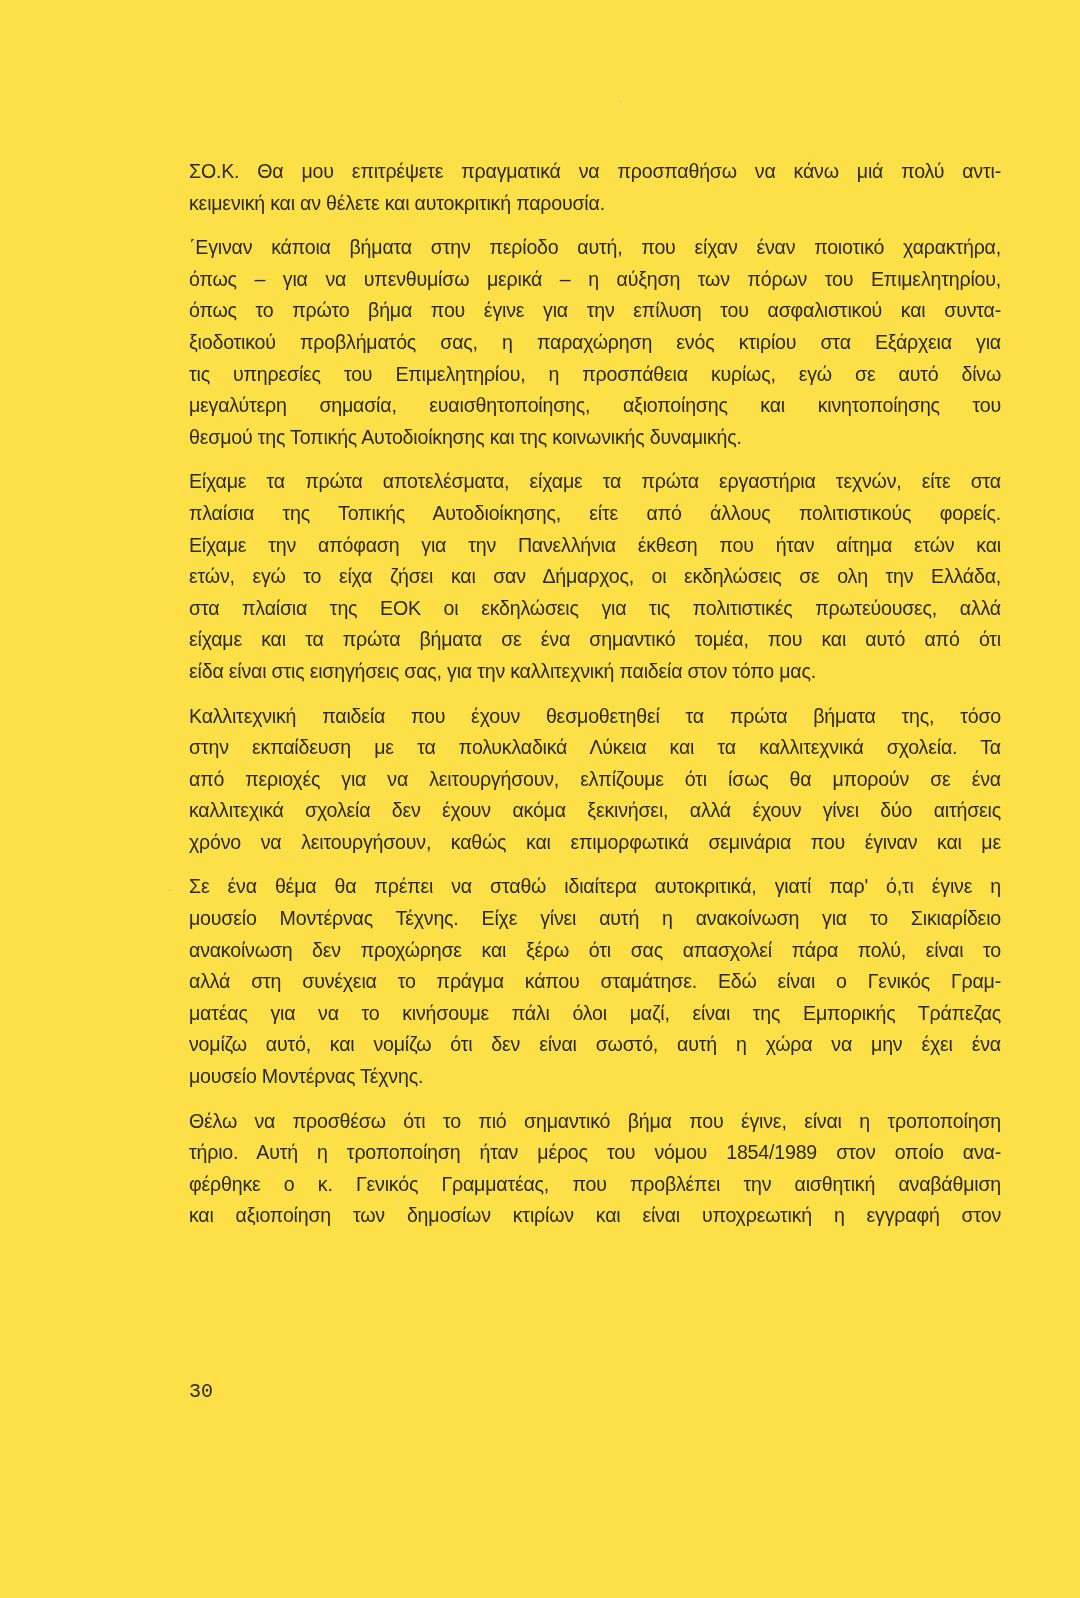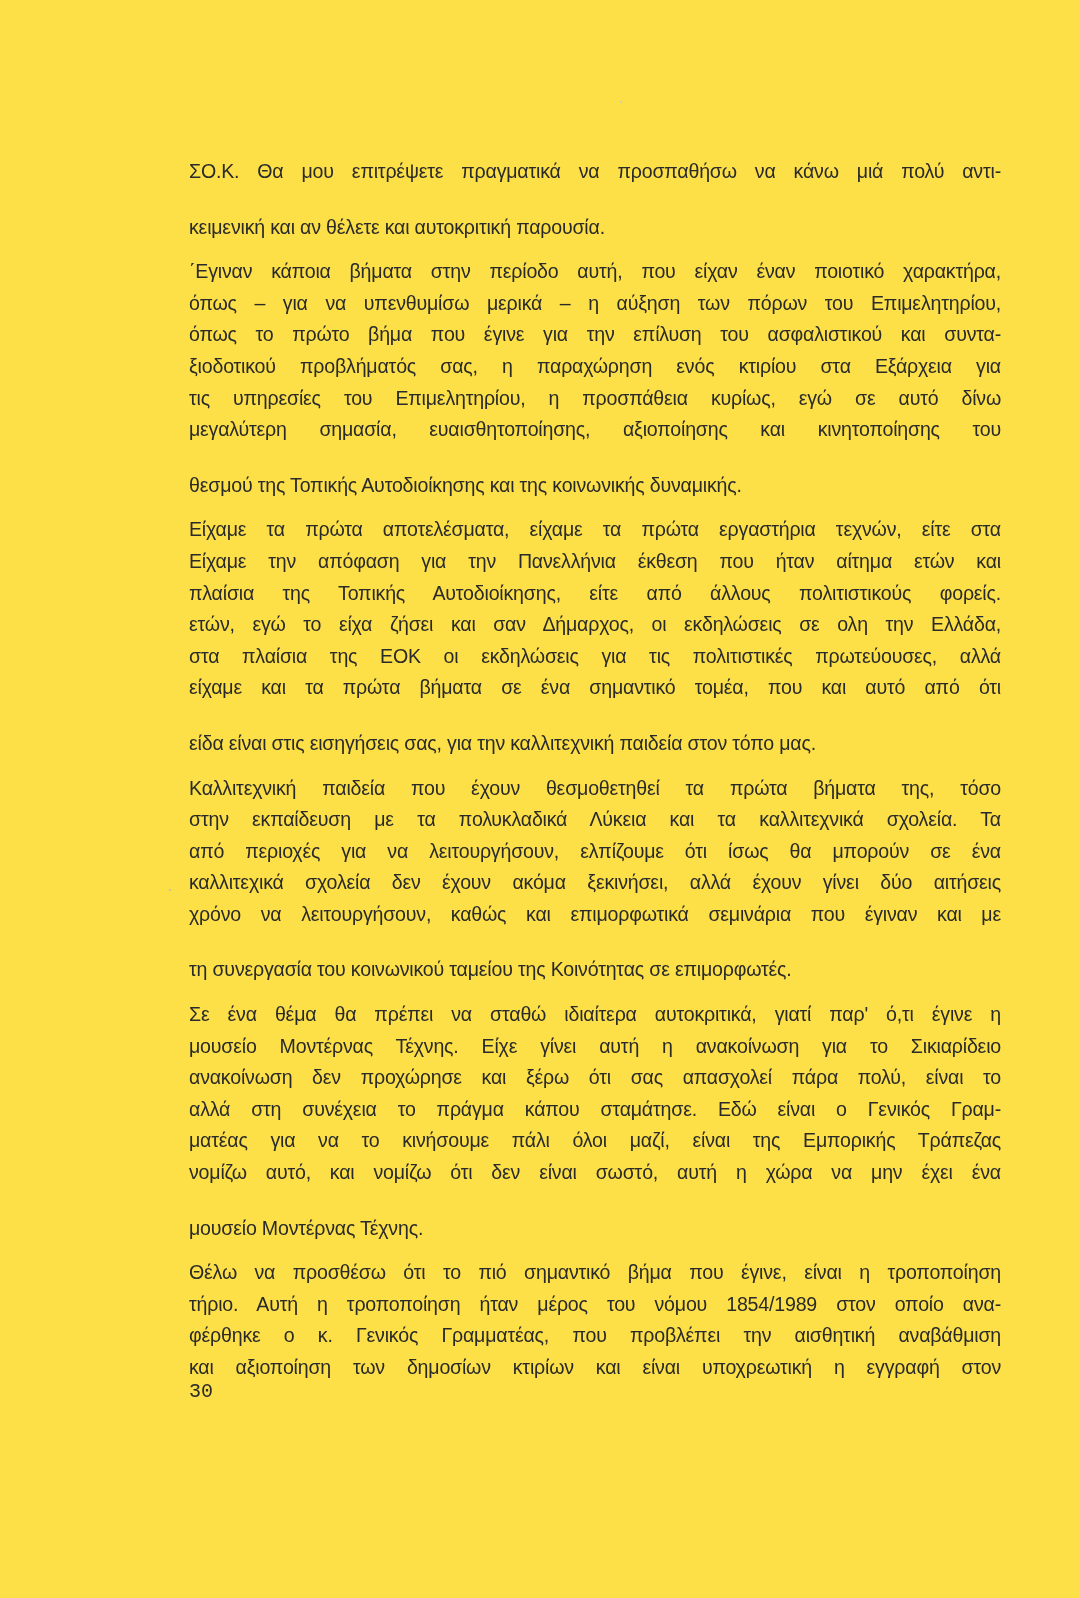--- a/index.html
+++ b/index.html
@@ -47,21 +47,20 @@
       line-height: 31.6px;
       font-size: 19.6px;
       letter-spacing: -0.2px;
       white-space: nowrap;
       text-align: justify;
       text-align-last: justify;
       word-spacing: 0px;
     }
     .line.last {
       text-align-last: left;
-      margin-top: 24px;
     }
     .page-number {
       position: absolute;
       left: 189px;
       top: 1379px;
       font-size: 20px;
       line-height: 26px;
       color: #2a2a2a;
       font-family: Liberation Mono, monospace;
     }
@@ -94,35 +93,34 @@
       <span class="line">όπως – για να υπενθυμίσω μερικά – η αύξηση των πόρων του Επιμελητηρίου,</span>
       <span class="line">όπως το πρώτο βήμα που έγινε για την επίλυση του ασφαλιστικού και συντα-</span>
       <span class="line">ξιοδοτικού προβλήματός σας, η παραχώρηση ενός κτιρίου στα Εξάρχεια για</span>
       <span class="line">τις υπηρεσίες του Επιμελητηρίου, η προσπάθεια κυρίως, εγώ σε αυτό δίνω</span>
       <span class="line">μεγαλύτερη σημασία, ευαισθητοποίησης, αξιοποίησης και κινητοποίησης του</span>
       <span class="line last">θεσμού της Τοπικής Αυτοδιοίκησης και της κοινωνικής δυναμικής.</span>
     </div>
 
     <div class="para">
       <span class="line">Είχαμε τα πρώτα αποτελέσματα, είχαμε τα πρώτα εργαστήρια τεχνών, είτε στα</span>
+      <span class="line">πλαίσια της Τοπικής Αυτοδιοίκησης, είτε από άλλους πολιτιστικούς φορείς.</span>
       <span class="line">Είχαμε την απόφαση για την Πανελλήνια έκθεση που ήταν αίτημα ετών και</span>
-      <span class="line">πλαίσια της Τοπικής Αυτοδιοίκησης, είτε από άλλους πολιτιστικούς φορείς.</span>
       <span class="line">ετών, εγώ το είχα ζήσει και σαν Δήμαρχος, οι εκδηλώσεις σε ολη την Ελλάδα,</span>
       <span class="line">στα πλαίσια της ΕΟΚ οι εκδηλώσεις για τις πολιτιστικές πρωτεύουσες, αλλά</span>
       <span class="line">είχαμε και τα πρώτα βήματα σε ένα σημαντικό τομέα, που και αυτό από ότι</span>
       <span class="line last">είδα είναι στις εισηγήσεις σας, για την καλλιτεχνική παιδεία στον τόπο μας.</span>
     </div>
 
     <div class="para">
       <span class="line">Καλλιτεχνική παιδεία που έχουν θεσμοθετηθεί τα πρώτα βήματα της, τόσο</span>
       <span class="line">στην εκπαίδευση με τα πολυκλαδικά Λύκεια και τα καλλιτεχνικά σχολεία. Τα</span>
       <span class="line">από περιοχές για να λειτουργήσουν, ελπίζουμε ότι ίσως θα μπορούν σε ένα</span>
       <span class="line">καλλιτεχικά σχολεία δεν έχουν ακόμα ξεκινήσει, αλλά έχουν γίνει δύο αιτήσεις</span>
       <span class="line">χρόνο να λειτουργήσουν, καθώς και επιμορφωτικά σεμινάρια που έγιναν και με</span>
-      <span class="line last">τη συνεργασία του κοινωνικού ταμείου της Κοινότητας σε επιμορφωτές.</span>
     </div>
 
     <div class="para">
       <span class="line">Σε ένα θέμα θα πρέπει να σταθώ ιδιαίτερα αυτοκριτικά, γιατί παρ' ό,τι έγινε η</span>
       <span class="line">μουσείο Μοντέρνας Τέχνης. Είχε γίνει αυτή η ανακοίνωση για το Σικιαρίδειο</span>
       <span class="line">ανακοίνωση δεν προχώρησε και ξέρω ότι σας απασχολεί πάρα πολύ, είναι το</span>
       <span class="line">αλλά στη συνέχεια το πράγμα κάπου σταμάτησε. Εδώ είναι ο Γενικός Γραμ-</span>
       <span class="line">ματέας για να το κινήσουμε πάλι όλοι μαζί, είναι της Εμπορικής Τράπεζας</span>
       <span class="line">νομίζω αυτό, και νομίζω ότι δεν είναι σωστό, αυτή η χώρα να μην έχει ένα</span>
       <span class="line last">μουσείο Μοντέρνας Τέχνης.</span>

